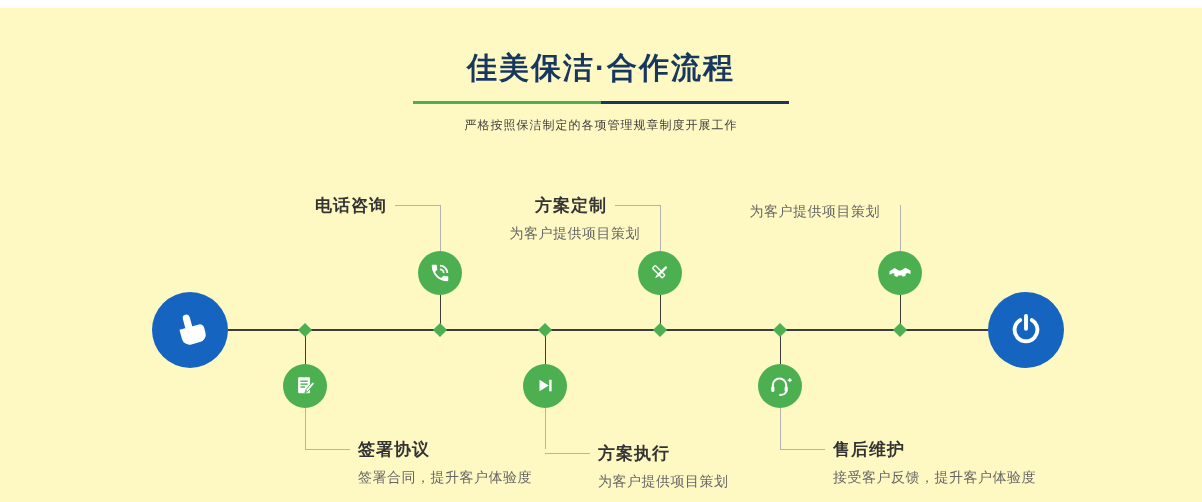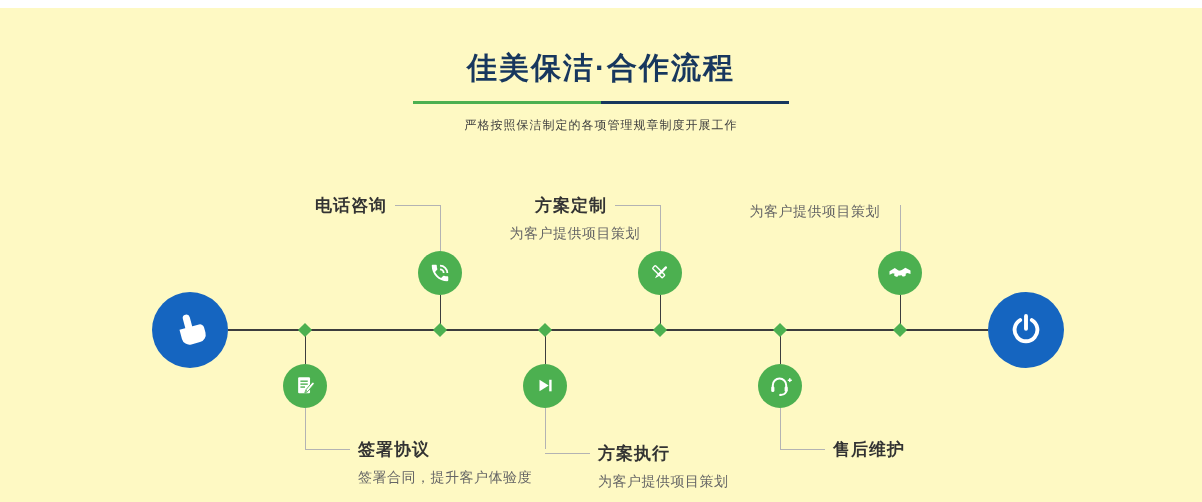--- a/index.html
+++ b/index.html
@@ -206,15 +206,16 @@
         <rect x="21.05" y="3.95" width="1.5" height="4.4" rx="0.75"></rect>
       </g>
     </svg>
   </div>
   <div class="label-conn" style="left:780px; top:400px; height:41px"></div>
   <div class="step-bottom" style="left:780px; top:430px">
     <div class="step-head">
       <span class="h-conn"></span>
       <span class="step-title">售后维护</span>
     </div>
+    <div class="step-desc">接受客户反馈，提升客户体验度</div>
   </div>
 
 </div>
 
 </body></html>

